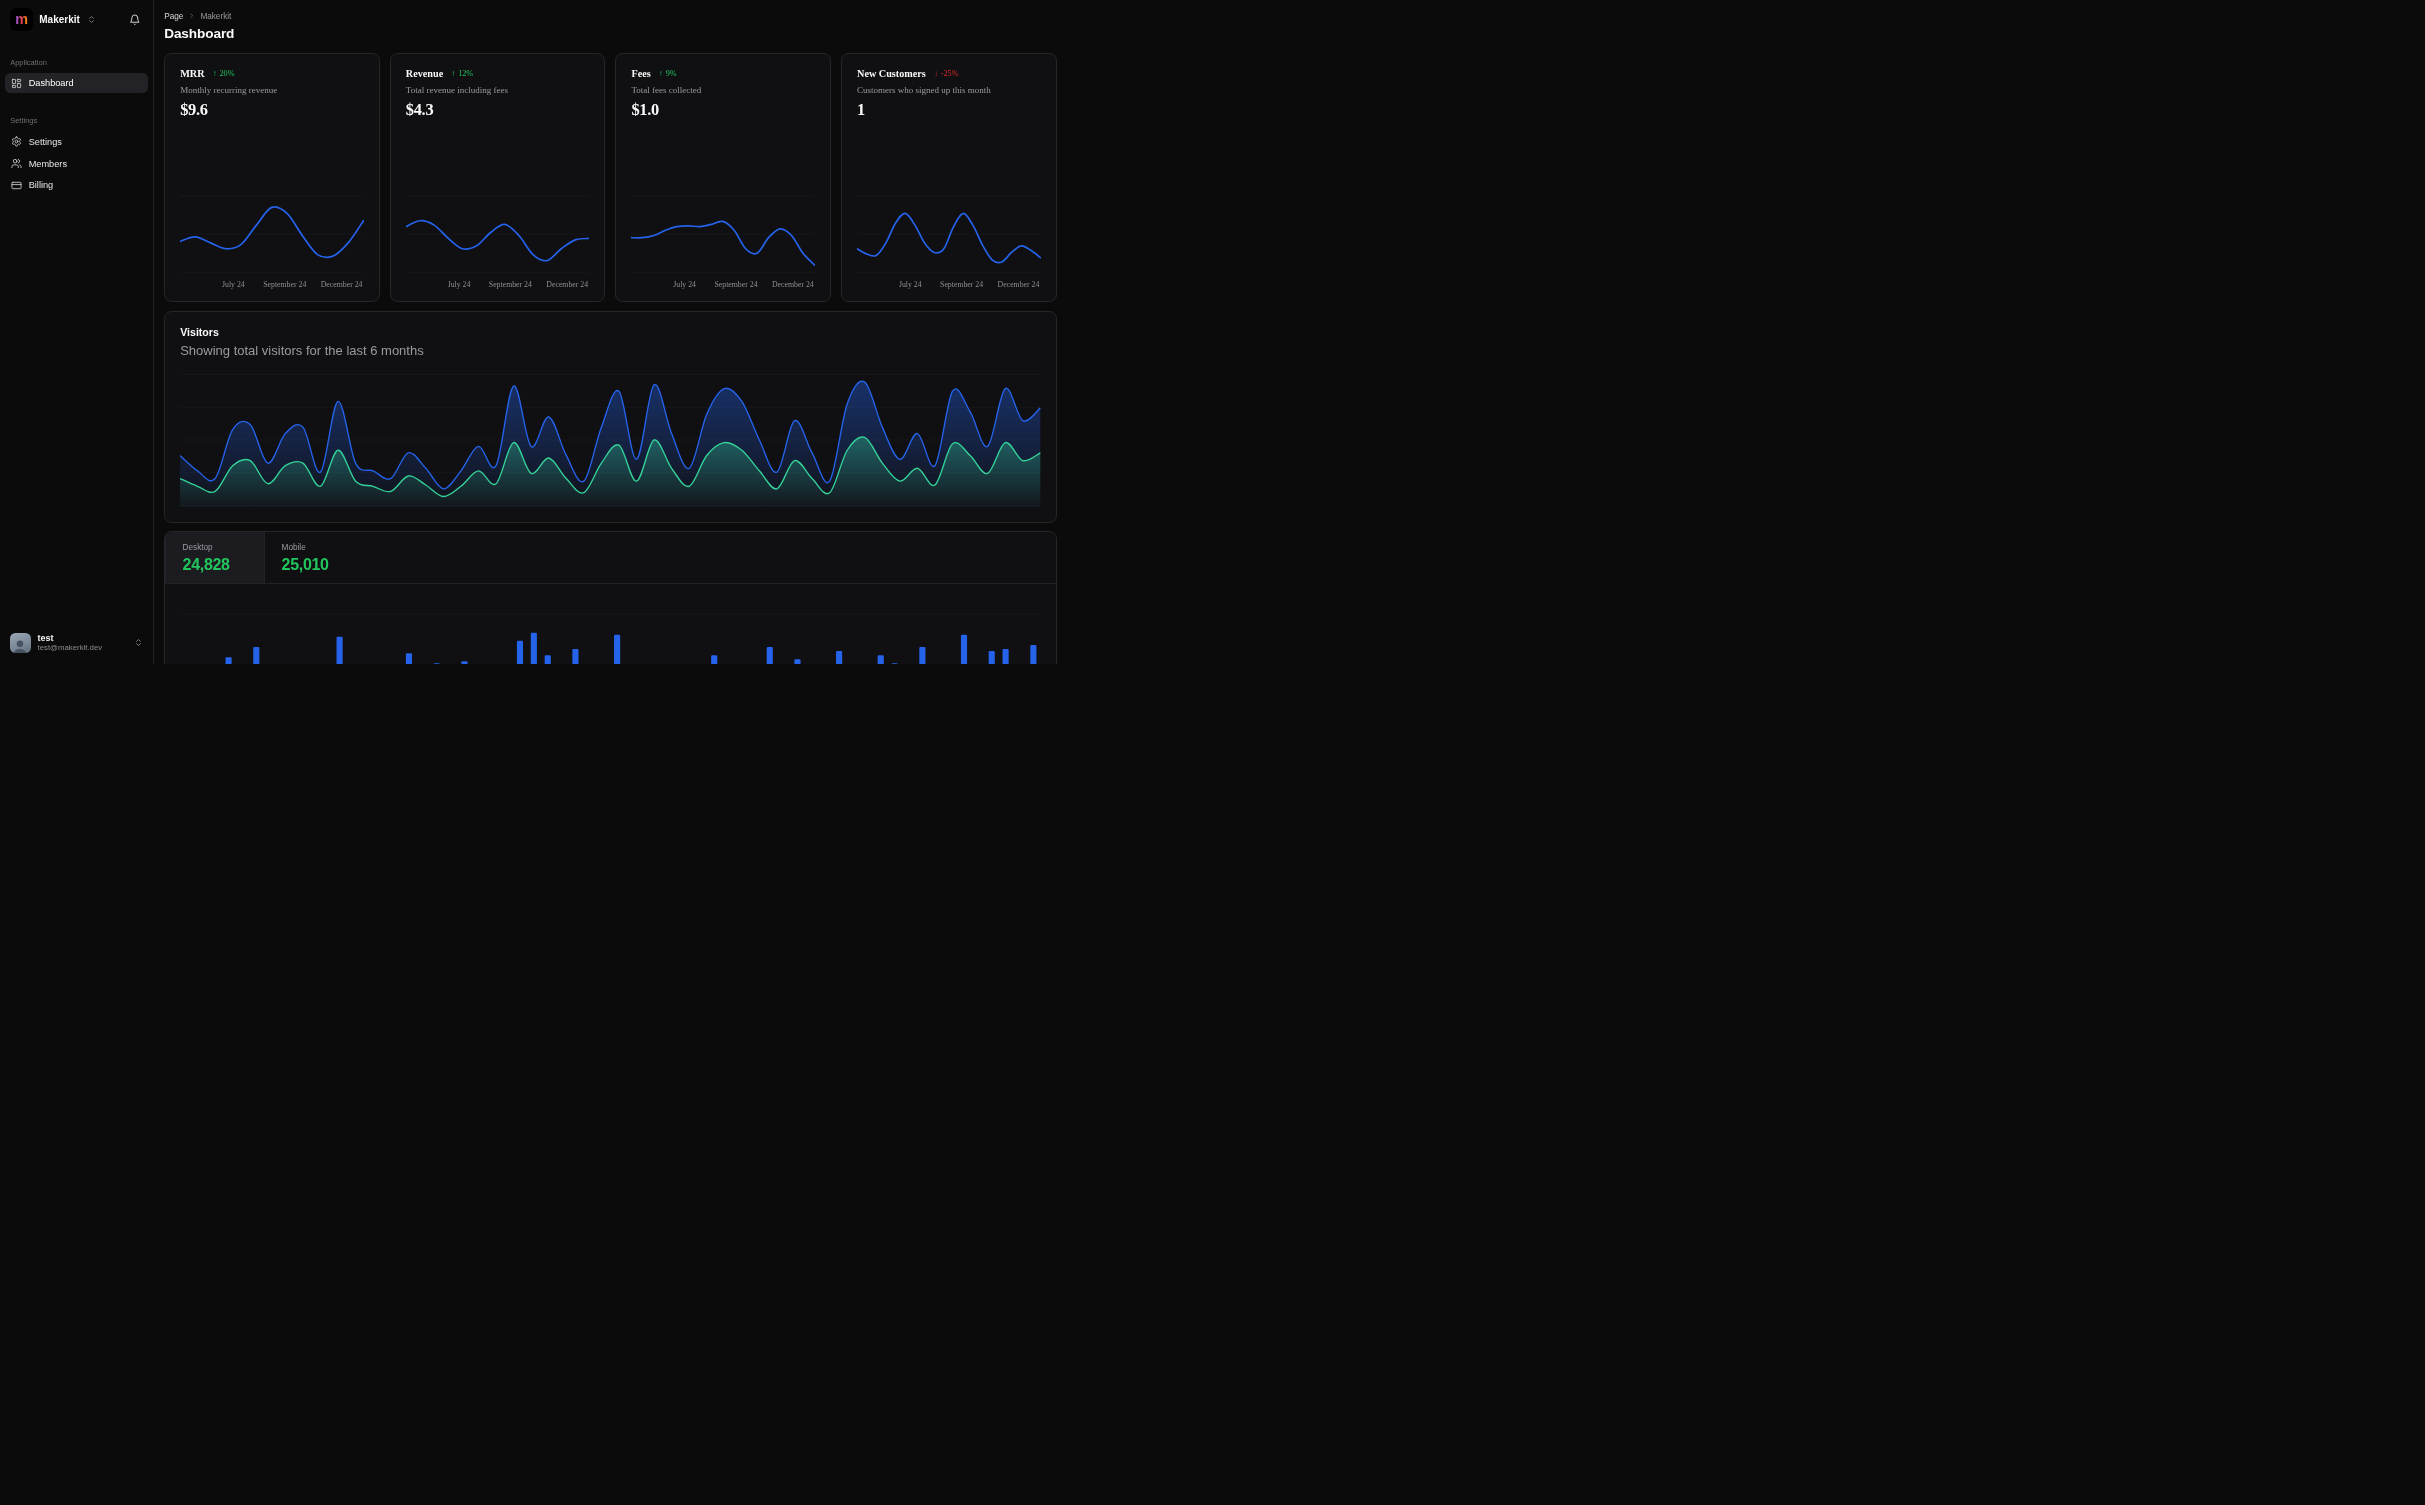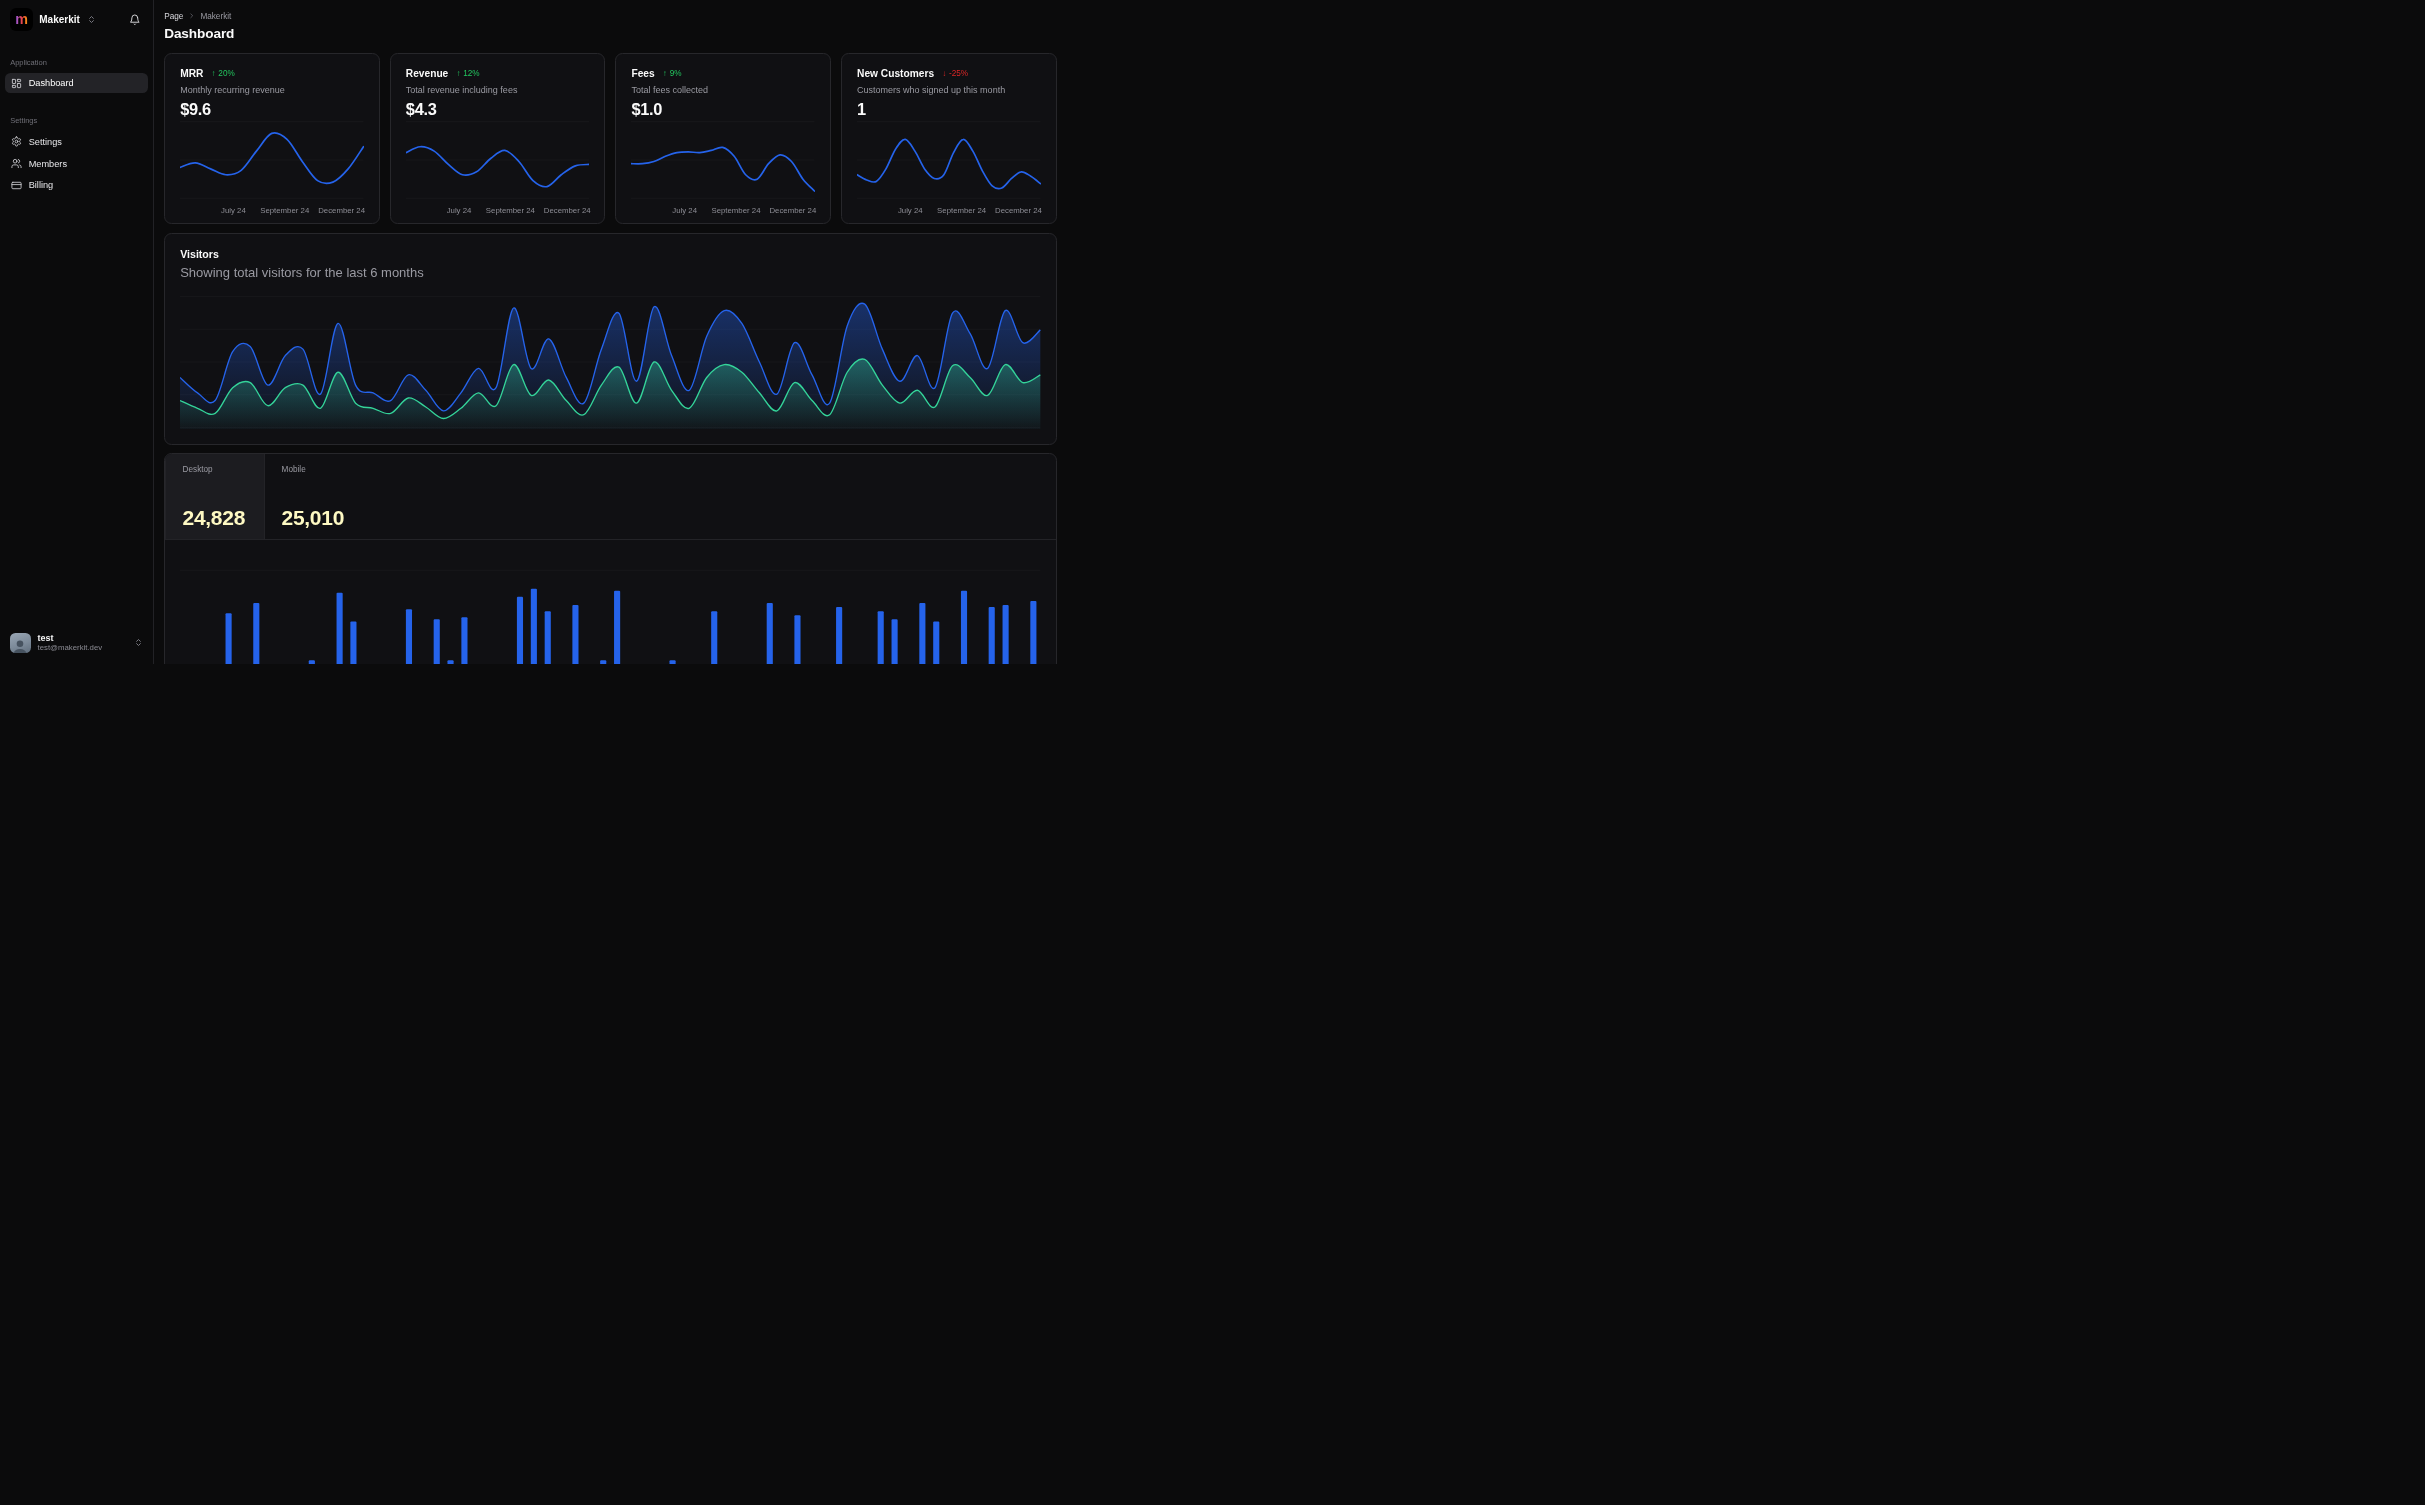--- a/index.html
+++ b/index.html
@@ -46,21 +46,21 @@
   .breadcrumb { display:flex; align-items:center; gap:4.8px; font-size:8.2px; height:10.2px; }
   .bc-home { color:#d9d9de; cursor:pointer; }
   .bc-sep { color:#6f6f77; display:inline-flex; }
   .bc-current { color:#9a9aa2; cursor:pointer; }
   .page-title { font-size:13.6px; font-weight:700; letter-spacing:-0.1px; margin-top:4.8px; margin-bottom:11.6px; }
 
   .card { background:#101013; border:0.7px solid #27272b; border-radius:7.5px; }
 
   
   .stats-row { display:grid; grid-template-columns:repeat(4,1fr); gap:10.2px; margin-bottom:9.6px; }
-  .stat-card { height:171px; padding:14.3px 15px 8.2px; display:flex; flex-direction:column; }
+  .stat-card { height:249px; padding:14.3px 15px 8.2px; display:flex; flex-direction:column;font-family:Liberation Serif, serif; }
   .stat-head { display:flex; align-items:center; gap:8.2px; }
   .stat-title { font-size:10.2px; font-weight:700; color:#fafafa; }
   .stat-badge { font-size:8.2px; font-weight:500; display:inline-flex; align-items:center; gap:2.7px; }
   .stat-badge.up { color:#22c55e; }
   .stat-badge.down { color:#dc2626; }
   .stat-sub { font-size:9px; color:#9a9aa2; margin-top:6.1px; }
   .stat-value { font-size:16.4px; font-weight:700; letter-spacing:-0.3px; margin-top:4.8px; }
   .spark-wrap { margin-top:auto; position:relative; }
   .spark { width:100%; height:82px; display:block; }
   .tick-row { position:relative; height:12.3px; margin-top:4.8px; }
@@ -78,21 +78,21 @@
 
   
   .pv-card { padding:0; overflow:hidden; height:423px; }
   .pv-header { display:flex; align-items:stretch; border-bottom:0.7px solid #232327; }
   .pv-titles { flex:1 1 auto; padding:15.7px 15px 13.6px; }
   .pv-tabs { display:flex; }
   .pv-tab { width:99px; padding:11.6px 16.4px 9.6px; border-left:0.7px solid #232327;
     display:flex; flex-direction:column; justify-content:center; gap:3.4px; cursor:pointer; }
   .pv-tab.active { background:#1c1c20; }
   .pv-tab-label { font-size:8.2px; color:#9a9aa2; }
-  .pv-tab-value { font-size:21px; font-weight:700; letter-spacing:-0.3px; color:#fef9c3;margin-top:28px; }
+  .pv-tab-value { font-size:16px; font-weight:700; letter-spacing:-0.3px; color:#22c55e; }
   .pv-chart { padding:18px 15px 0; }
   .bars-svg { width:100%; height:225px; display:block; }
 </style>
 </head>
 <body>
 
 <div class="app">
 
   <aside class="sidebar">
     <div class="sb-header">

